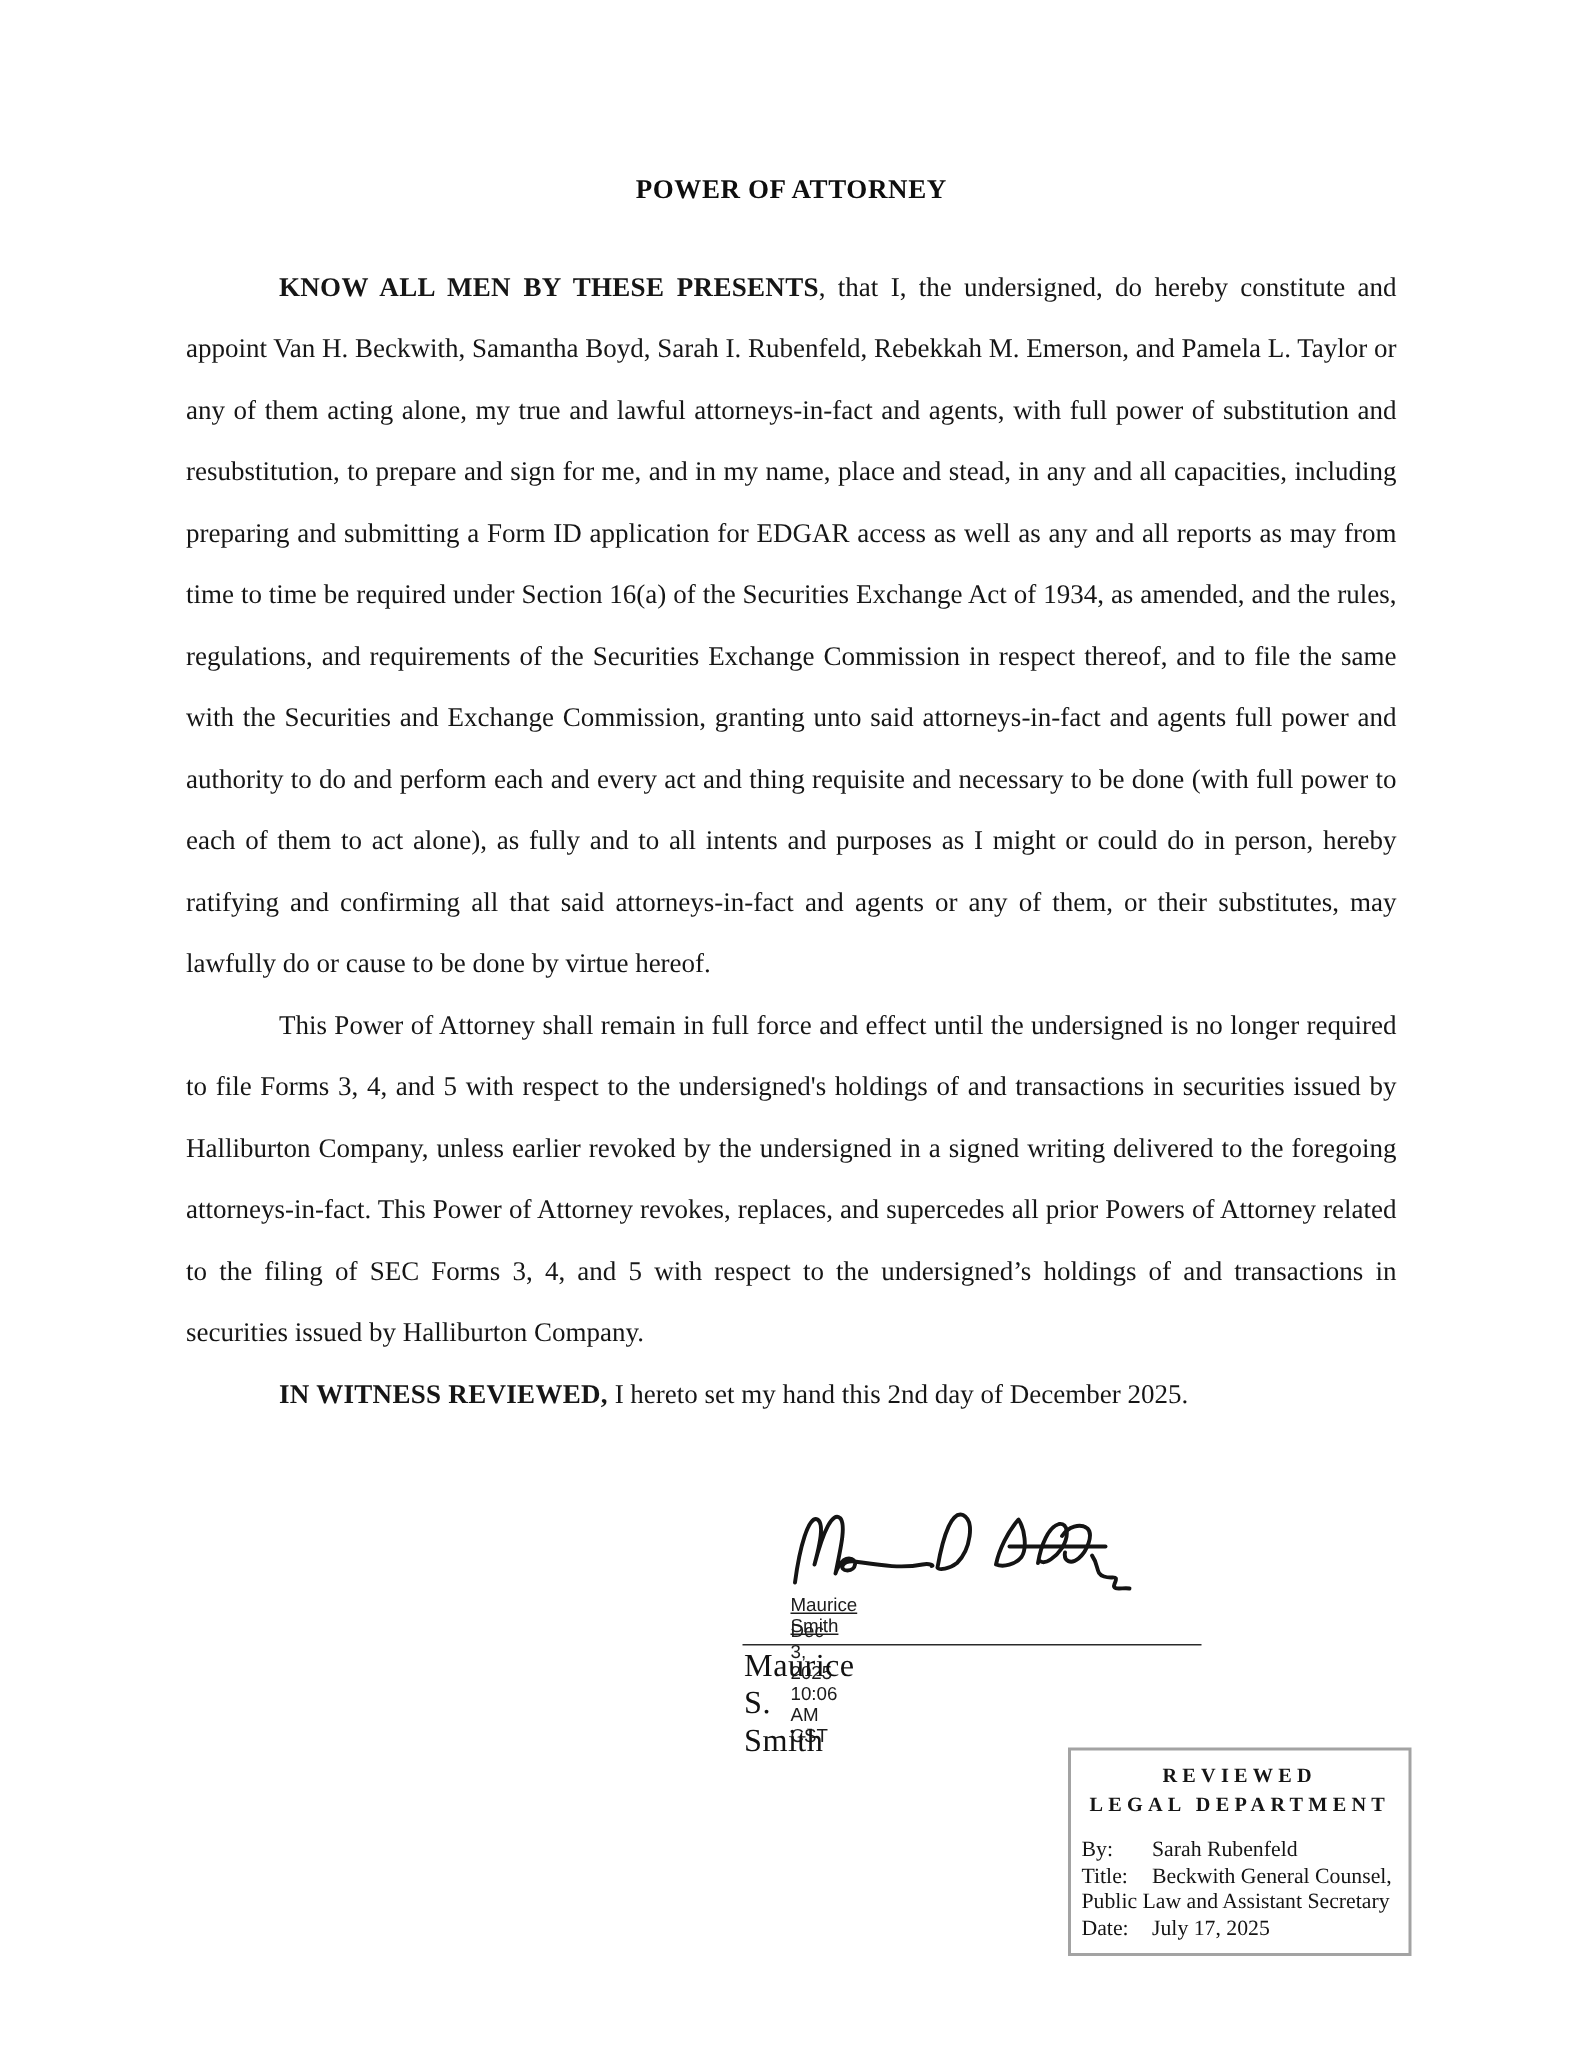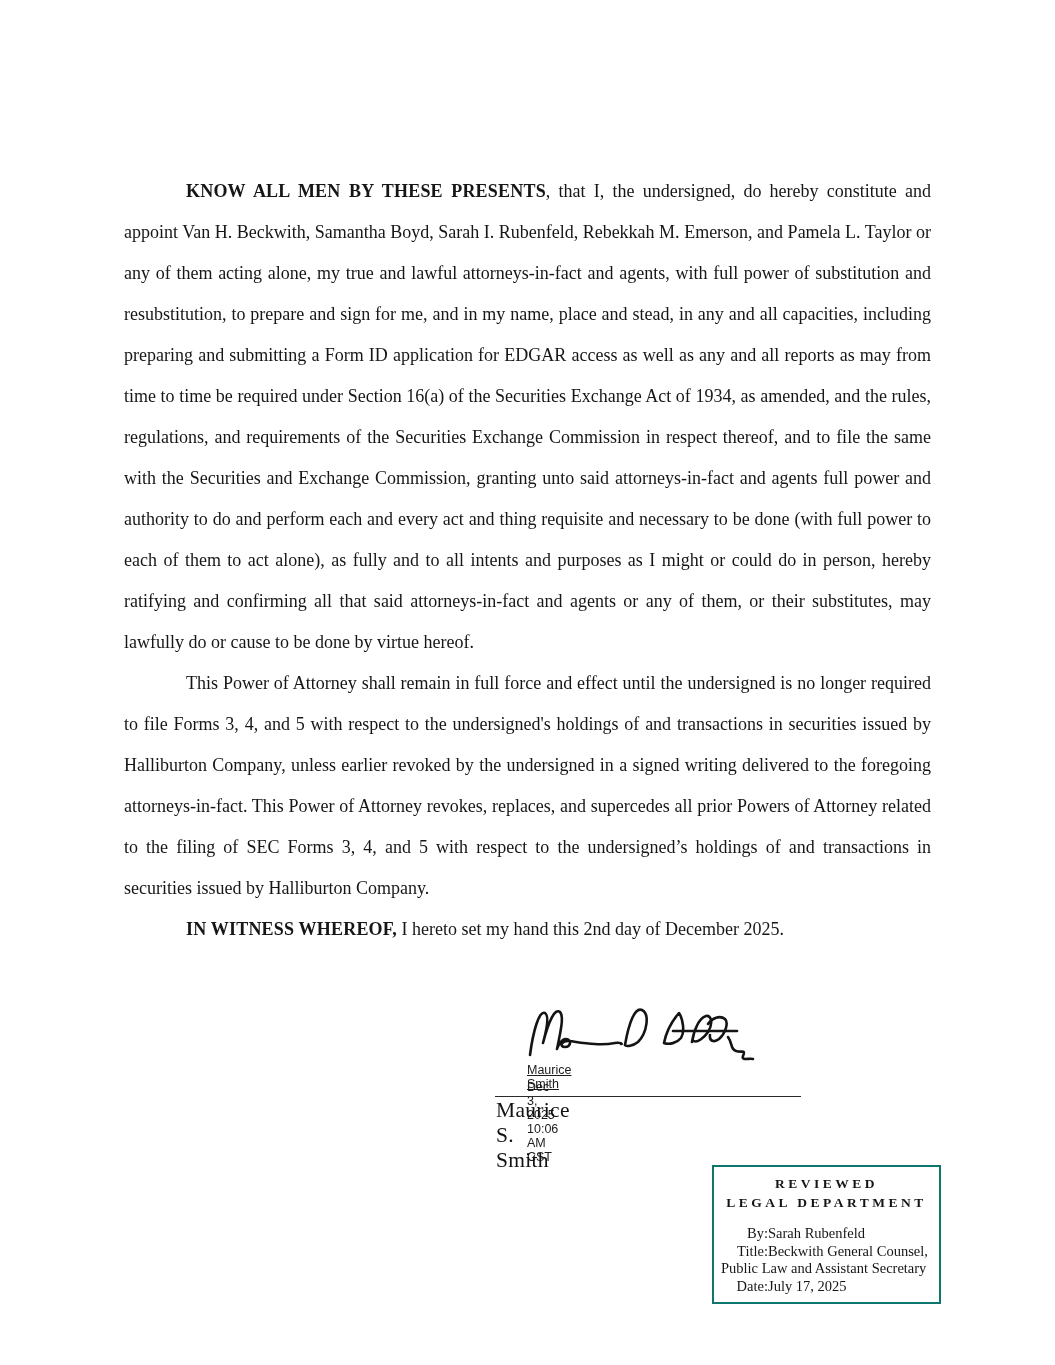--- a/index.html
+++ b/index.html
@@ -86,21 +86,21 @@
     font-size: 21.5px;
     color: #121212;
     letter-spacing: 0.3px;
   }
   .stamp-box {
     position: absolute;
     left: 712px;
     top: 1165px;
     width: 229px;
     height: 139px;
-    border: 2px solid #0f766e;
+    border: 2px solid #a3a3a3;
     box-sizing: border-box;
     background: #ffffff;
   }
   .stamp-head {
     margin-top: 8px;
     text-align: center;
     font-weight: bold;
     font-size: 13.5px;
     letter-spacing: 3.5px;
     line-height: 18.5px;
@@ -108,33 +108,33 @@
   }
   .stamp-details {
     margin: 13px 0 0 7px;
     font-size: 14.5px;
     line-height: 17.6px;
     color: #151515;
   }
   .stamp-row .lbl {
     display: inline-block;
     min-width: 47px;
-    text-align: right;
   }
 </style>
 </head>
 <body>
 
 <div class="page">
 
+  <div class="doc-title">POWER OF ATTORNEY</div>
 
   <div class="body-text">
     <p><b>KNOW ALL MEN BY THESE PRESENTS</b><span>, that I, the undersigned, do hereby constitute and appoint Van H. Beckwith, Samantha Boyd, Sarah I. Rubenfeld, Rebekkah M. Emerson, and Pamela L. Taylor or any of them acting alone, my true and lawful attorneys-in-fact and agents, with full power of substitution and resubstitution, to prepare and sign for me, and in my name, place and stead, in any and all capacities, including preparing and submitting a Form ID application for EDGAR access as well as any and all reports as may from time to time be required under Section 16(a) of the Securities Exchange Act of 1934, as amended, and the rules, regulations, and requirements of the Securities Exchange Commission in respect thereof, and to file the same with the Securities and Exchange Commission, granting unto said attorneys-in-fact and agents full power and authority to do and perform each and every act and thing requisite and necessary to be done (with full power to each of them to act alone), as fully and to all intents and purposes as I might or could do in person, hereby ratifying and confirming all that said attorneys-in-fact and agents or any of them, or their substitutes, may lawfully do or cause to be done by virtue hereof.</span></p>
     <p><b></b><span>This Power of Attorney shall remain in full force and effect until the undersigned is no longer required to file Forms 3, 4, and 5 with respect to the undersigned's holdings of and transactions in securities issued by Halliburton Company, unless earlier revoked by the undersigned in a signed writing delivered to the foregoing attorneys-in-fact.  This Power of Attorney revokes, replaces, and supercedes all prior Powers of Attorney related to the filing of SEC Forms 3, 4, and 5 with respect to the undersigned’s holdings of and transactions in securities issued by Halliburton Company.</span></p>
-    <p><b>IN WITNESS WHEREOF,</b><span> I hereto set my hand this 2nd day of December 2025.</span></p>
+    <p><b>IN WITNESS REVIEWED,</b><span> I hereto set my hand this 2nd day of December 2025.</span></p>
   </div>
 
   <div class="sig-block">
     <svg class="sig-svg" width="234" height="62" viewBox="0 0 234 62" fill="none" xmlns="http://www.w3.org/2000/svg">
       <g stroke="#141414" stroke-width="2.6" stroke-linecap="round" stroke-linejoin="round" fill="none">
         <path d="M7,53 C10,30 16,8 22,11 C27,14 23,30 20,41 C26,18 32,6 37,10 C41,14 38,28 34,47 C34,47 37,37 43,37 C49,37 48,45 42,45 C36,45 38,38 47,39 C61,41 77,44 92,41 C97,40 100,42 98,42"></path>
         <path d="M102,43 C106,20 112,5 119,8 C127,12 124,31 115,40 C110,44 103,45 102,43"></path>
         <path d="M156,11 C149,19 143,31 141,41 C146,43 154,41 158,36 C162,30 160,17 156,11 Z"></path>
         <path d="M169,40 C171,28 176,16 183,14 C189,13 190,22 185,30 C181,36 174,41 171,39"></path>
         <path d="M185,22 C189,16 197,13 202,17 C206,21 202,32 196,37 C191,41 186,39 187,33"></path>

